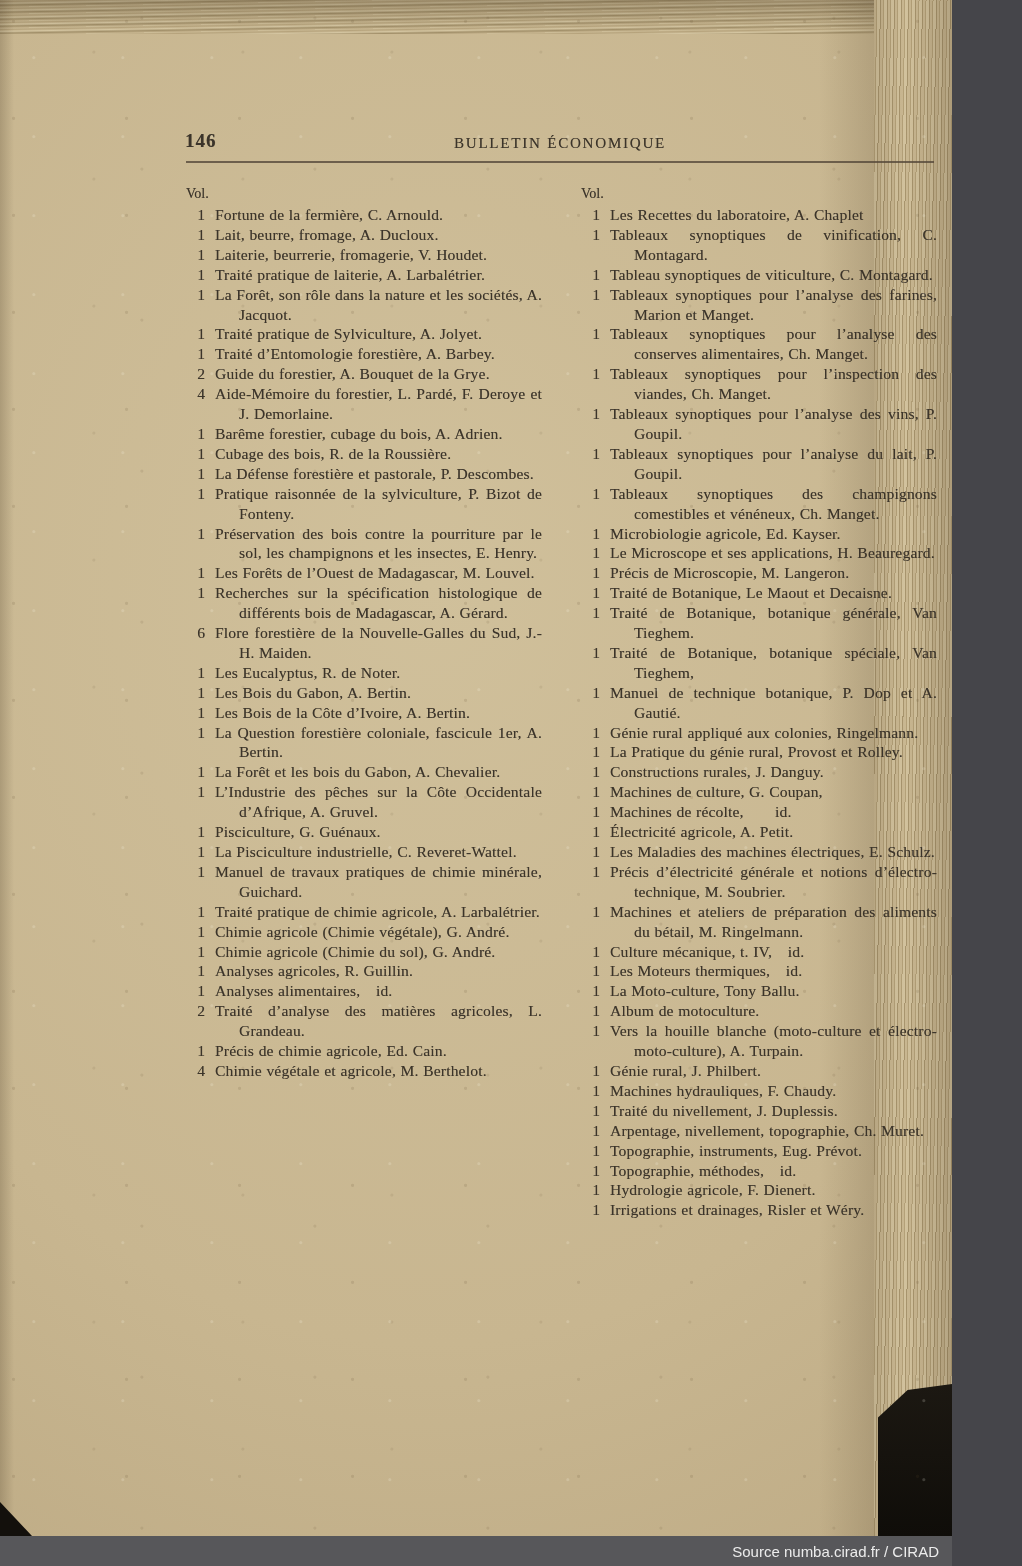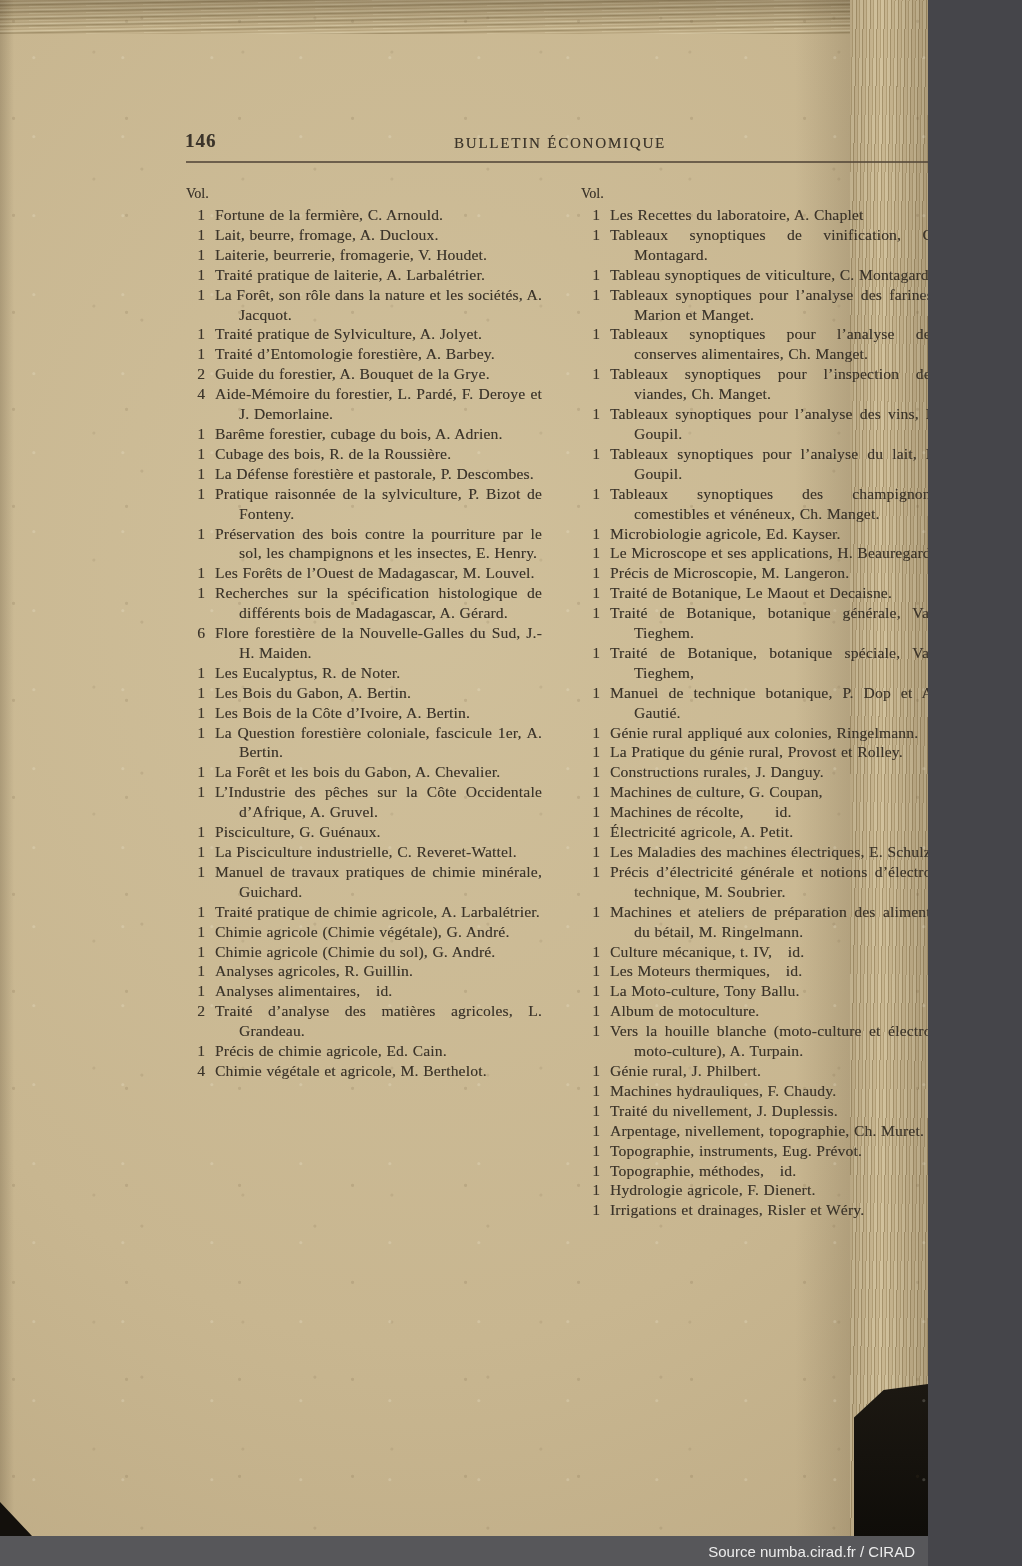--- a/index.html
+++ b/index.html
@@ -1,19 +1,20 @@
 <!DOCTYPE html>
 <html><head>
 <meta charset="utf-8">
 <style>
   html,body{margin:0;padding:0;background:#45454a;}
   .scan-root{
     position:relative;width:928px;height:1566px;overflow:hidden;
     background:#c8b68f;color:#3b342a;
     font-family:"Liberation Serif","DejaVu Serif",serif;
+    padding-left:24px;
   }
   .paper{
     position:absolute;left:0;right:0;top:0;bottom:30px;
     background:radial-gradient(ellipse 120% 90% at 45% 38%, #d0c09b 0%, #c8b690 55%, #b9a680 100%);
   }
   .edge-top{
     position:absolute;top:0;left:0;right:0;height:34px;
     background:
       linear-gradient(180deg, rgba(58,44,24,.25) 0, rgba(58,44,24,0) 85%),
       repeating-linear-gradient(179deg, #cebe99 0px, #b6a37c 1.6px, #d4c5a1 3.4px, #a2906a 5.2px, #c6b48e 7px);

